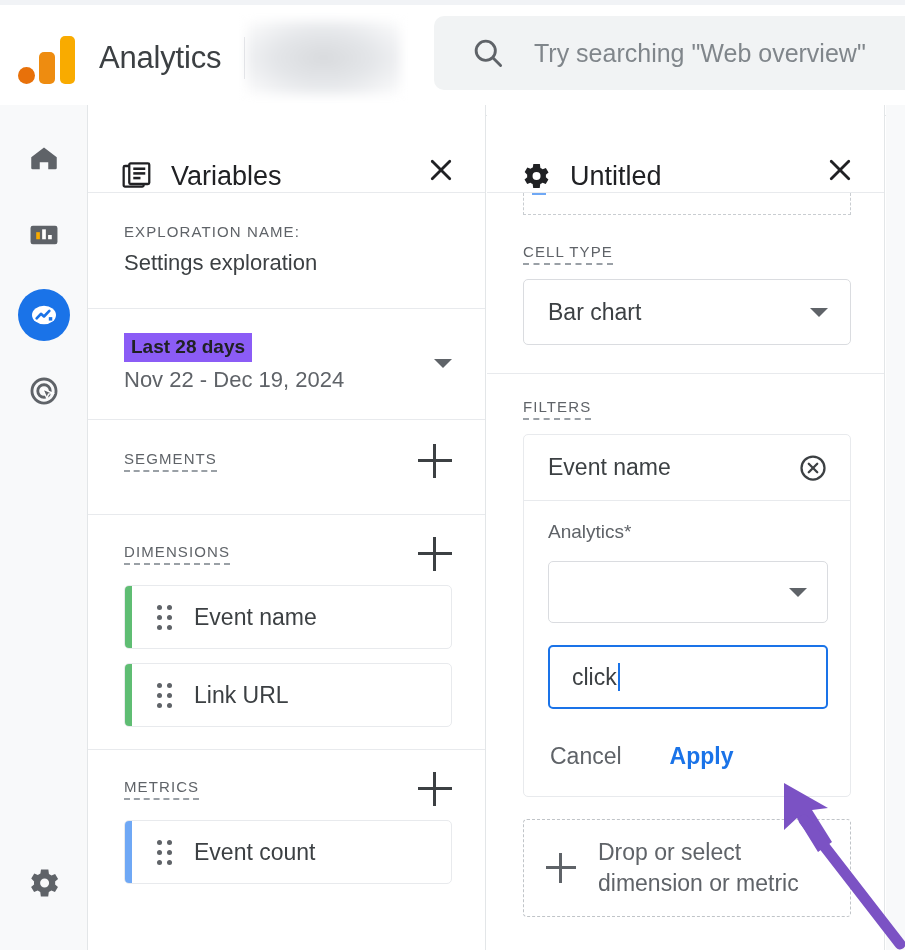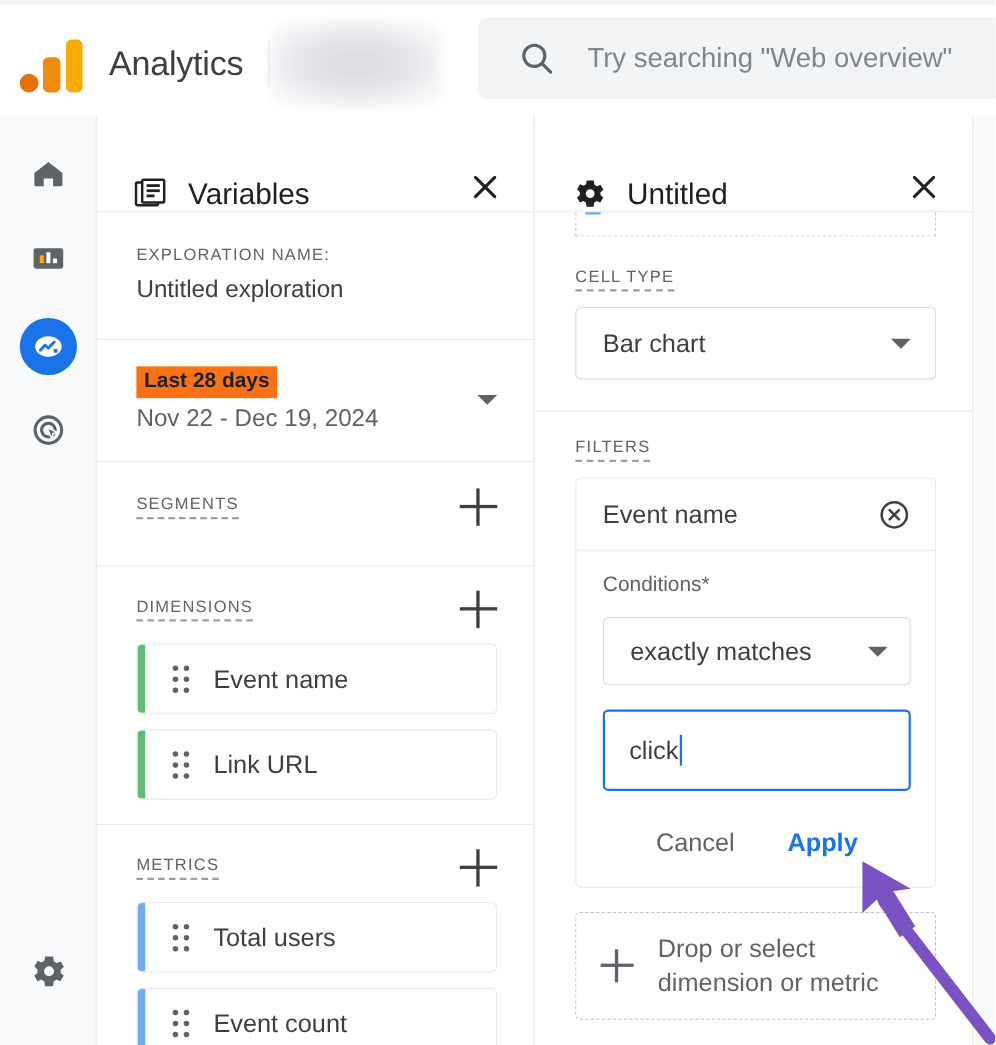--- a/index.html
+++ b/index.html
@@ -127,21 +127,21 @@
   .exploration-value {
     margin-top: 10px; font-size: 22px; color: #3c4043;
   }
 
   .daterange {
     display: flex; align-items: center;
   }
   .dr-left { flex: 1; }
   .dr-chip {
     display: inline-block;
-    background: #f97316; color: #202124;
+    background: #8b5cf6; color: #202124;
     font-size: 19px; font-weight: bold;
     padding: 3px 7px 4px 7px;
   }
   .dr-sub { margin-top: 5px; font-size: 22px; color: #5f6368; }
   .caret-down {
     width: 0; height: 0;
     border-left: 9px solid transparent;
     border-right: 9px solid transparent;
     border-top: 9px solid #5f6368;
   }
@@ -226,33 +226,33 @@
   .filter-card-body { padding: 20px 22px 22px 24px; }
   .conditions-label { font-size: 19px; color: #5f6368; }
   .cond-select {
     margin-top: 18px; height: 62px;
     border: 1px solid #dadce0; border-radius: 5px;
     display: flex; align-items: center; padding: 0 20px 0 24px;
     cursor: pointer;
   }
   .cond-select-value { font-size: 23px; color: #3c4043; }
   .cond-input {
-    margin-top: 22px; height: 74px;
+    margin-top: 22px; height: 64px;
     border: 2px solid #1a73e8; border-radius: 5px;
     display: flex; align-items: center; padding: 0 20px 0 22px;
     background: #fff;
   }
   .cond-input-text { font-size: 23px; color: #3c4043; position: relative; }
   .caret-bar {
     display: inline-block; width: 2px; height: 28px;
     background: #1a73e8; vertical-align: -6px; margin-left: 1px;
   }
   .btn-row {
     margin-top: 30px; display: flex; align-items: center;
-    justify-content: center; gap: 44px;
+    justify-content: flex-start; gap: 44px;
   }
   .btn-text {
     font-size: 23px; color: #5f6368; cursor: pointer; padding: 4px 2px;
   }
   .btn-text.primary { color: #1a73e8; font-weight: bold; }
 
   .dropzone {
     margin: 22px 33px 0 36px;
     min-height: 98px;
     border: 1px dashed #c0c4c8; border-radius: 4px;
@@ -377,21 +377,21 @@
           <svg width="30" height="30" viewBox="0 0 24 24">
             <line x1="5" y1="5" x2="19" y2="19" stroke="#202124" stroke-width="2.2" stroke-linecap="round"></line>
             <line x1="19" y1="5" x2="5" y2="19" stroke="#202124" stroke-width="2.2" stroke-linecap="round"></line>
           </svg>
         </span>
       </span>
     </div>
 
     <div class="section" style="padding-top:30px;padding-bottom:32px;">
       <div class="section-label-sm">EXPLORATION NAME:</div>
-      <div class="exploration-value">Untitled exploration</div>
+      <div class="exploration-value">Settings exploration</div>
     </div>
 
     <div class="section daterange" style="padding-top:24px;padding-bottom:26px;">
       <div class="dr-left">
         <span class="dr-chip">Last 28 days</span>
         <div class="dr-sub">Nov 22 - Dec 19, 2024</div>
       </div>
       <span class="caret-down"></span>
     </div>
 
@@ -430,32 +430,20 @@
             <i></i>
           </span>
         <span class="chip-label">Link URL</span>
       </div>
     </div>
 
     <div class="section" style="padding-top:22px;padding-bottom:22px;border-bottom:none;">
       <div class="section-head-row">
         <span class="dotted-label">METRICS</span>
         <span class="plus-btn"></span>
-      </div>
-      <div class="chip-row">
-        <span class="chip-accent blue"></span>
-        <span class="drag-dots">
-            <i></i>
-            <i></i>
-            <i></i>
-            <i></i>
-            <i></i>
-            <i></i>
-          </span>
-        <span class="chip-label">Total users</span>
       </div>
       <div class="chip-row">
         <span class="chip-accent blue"></span>
         <span class="drag-dots">
             <i></i>
             <i></i>
             <i></i>
             <i></i>
             <i></i>
             <i></i>
@@ -508,24 +496,23 @@
             <span class="filter-card-title">Event name</span>
             <span class="remove-icon">
               <svg width="30" height="30" viewBox="0 0 24 24">
                 <circle cx="12" cy="12" r="9.2" fill="none" stroke="#3c4043" stroke-width="1.8"></circle>
                 <line x1="8.6" y1="8.6" x2="15.4" y2="15.4" stroke="#3c4043" stroke-width="1.8" stroke-linecap="round"></line>
                 <line x1="15.4" y1="8.6" x2="8.6" y2="15.4" stroke="#3c4043" stroke-width="1.8" stroke-linecap="round"></line>
               </svg>
             </span>
           </div>
           <div class="filter-card-body">
-            <div class="conditions-label">Conditions*</div>
+            <div class="conditions-label">Analytics*</div>
 
             <div class="cond-select">
-              <span class="cond-select-value">exactly matches</span>
               <span class="caret-down" style="margin-left:auto;"></span>
             </div>
 
             <div class="cond-input">
               <span class="cond-input-text">click</span>
                 <span class="caret-bar"></span>
             </div>
 
             <div class="btn-row">
               <span class="btn-text">Cancel</span>

